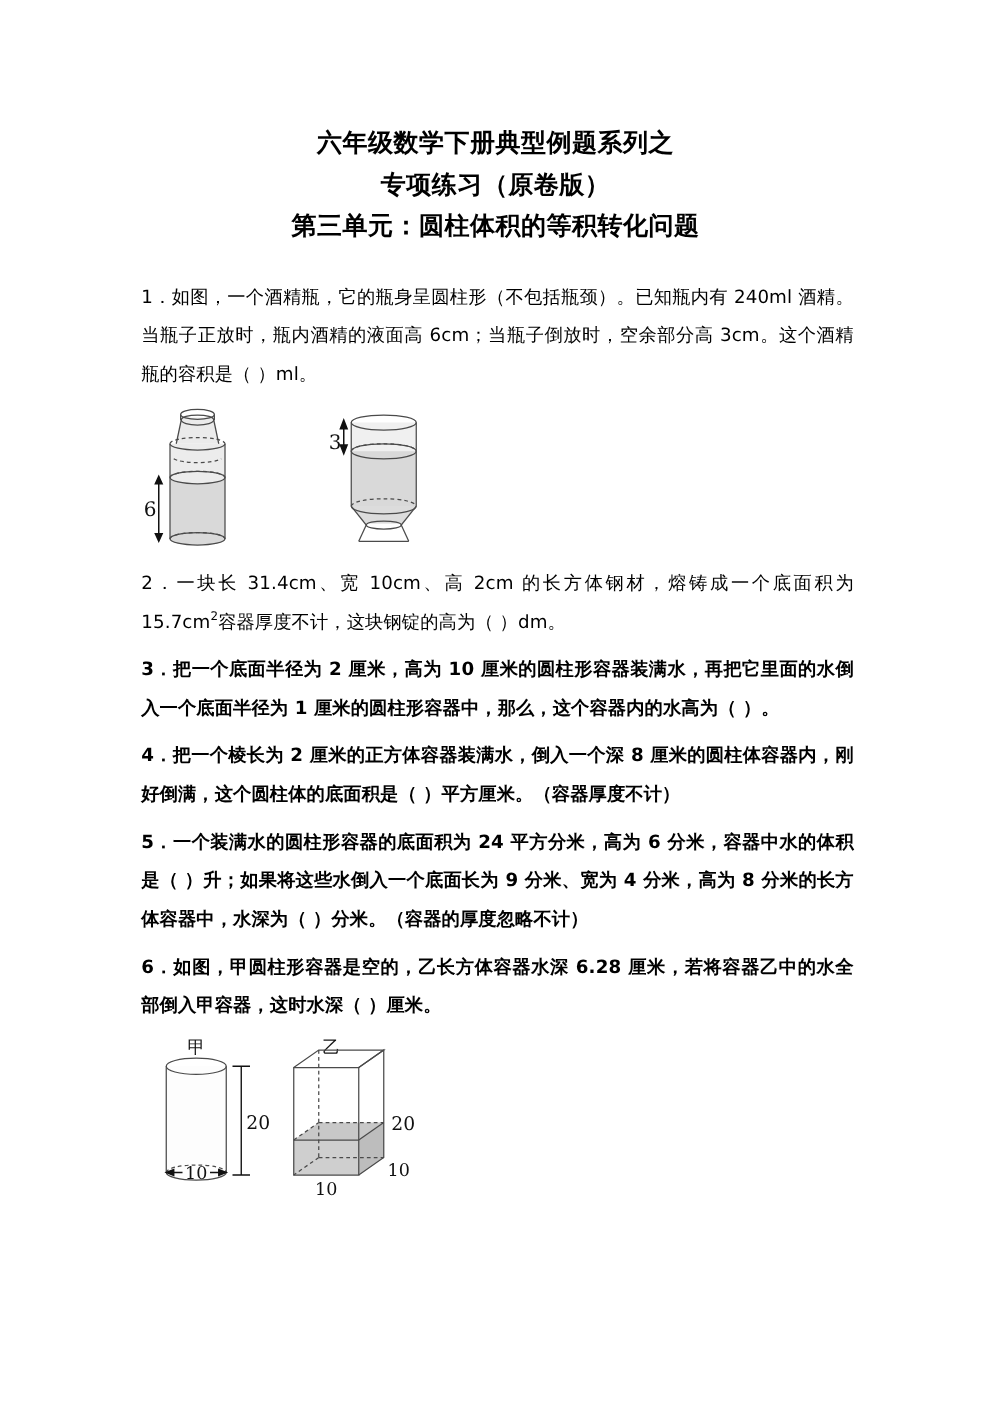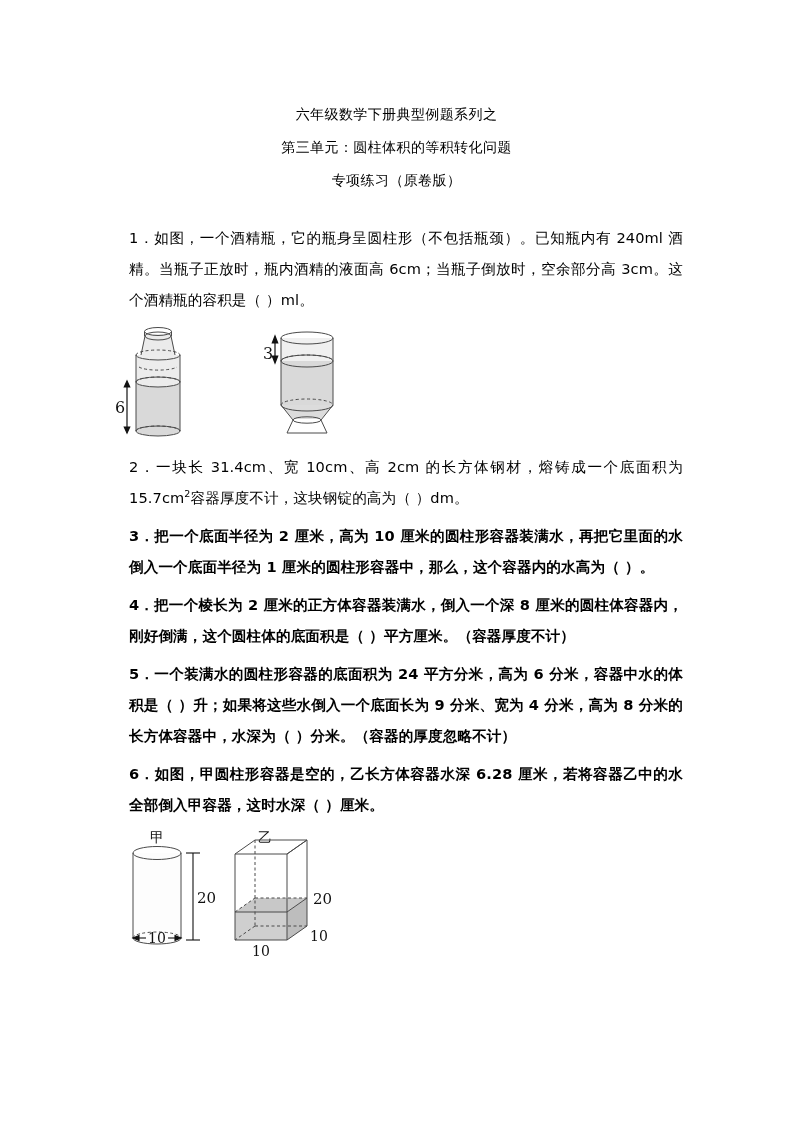--- a/index.html
+++ b/index.html
@@ -26,40 +26,40 @@
   }
   
   .title-block {
     position: absolute;
     left: 0;
     top: 98px;
     width: 793px;
     text-align: center;
   }
   .title-line {
-    font-size: 14px;
-    font-weight: normal;
+    font-size: 20px;
+    font-weight: bold;
     line-height: 33px;
     letter-spacing: 0.4px;
     white-space: nowrap;
   }
   
   .content {
     position: absolute;
     left: 113px;
     top: 222px;
     width: 570px;
   }
   .q {
     font-size: 14.6px;
     line-height: 31px;
     text-align: justify;
     text-justify: inter-ideograph;
     letter-spacing: 0.1px;
-    margin: 0 0 0 16px;
+    margin: 0 0 0 0;
   }
   .q + .q { margin-top: 7px; font-weight: bold; }
   sup.sq {
     font-size: 9.5px;
     vertical-align: super;
     line-height: 0;
   }
   
   .figure {
     position: relative;
@@ -76,22 +76,22 @@
   }
   .fig-svg { display: block; }
 </style>
 </head>
 <body>
 
 <div class="page">
 
   <div class="title-block">
     <div class="title-line">六年级数学下册典型例题系列之</div>
+    <div class="title-line">专项练习（原卷版）</div>
     <div class="title-line">第三单元：圆柱体积的等积转化问题</div>
-    <div class="title-line">专项练习（原卷版）</div>
   </div>
 
   <div class="content">
 
     <p class="q">1．如图，一个酒精瓶，它的瓶身呈圆柱形（不包括瓶颈）。已知瓶内有 240ml 酒精。当瓶子正放时，瓶内酒精的液面高 6cm；当瓶子倒放时，空余部分高 3cm。这个酒精瓶的容积是（           ）ml。</p>
 
     <div class="figure fig1">
       <svg class="fig-svg" width="330" height="118" viewBox="0 0 330 118" xmlns="http://www.w3.org/2000/svg">
         <defs>
           <linearGradient id="liq" x1="0" y1="0" x2="0" y2="1">

